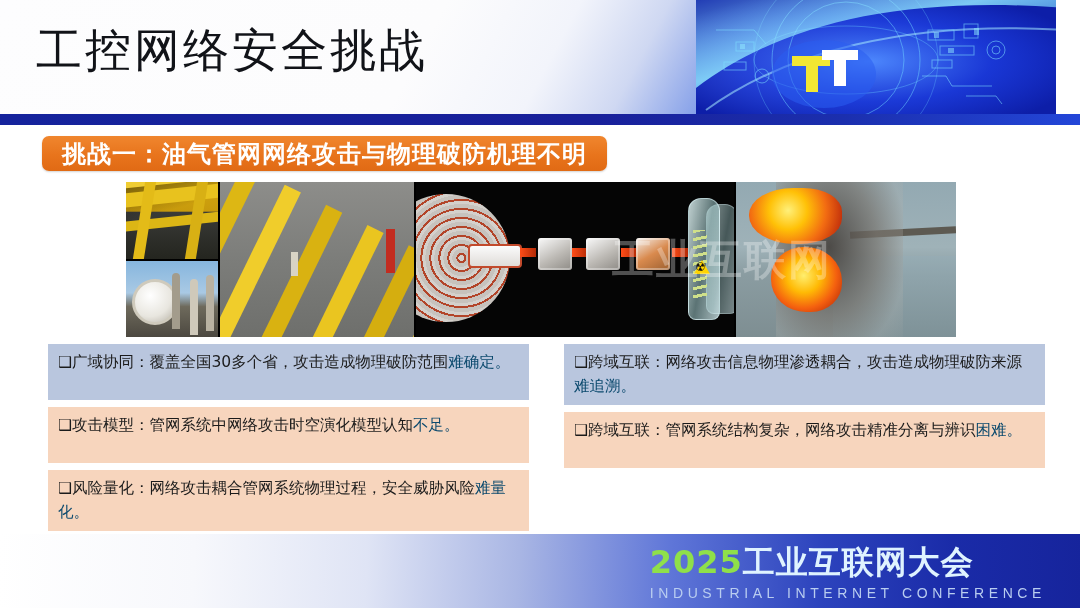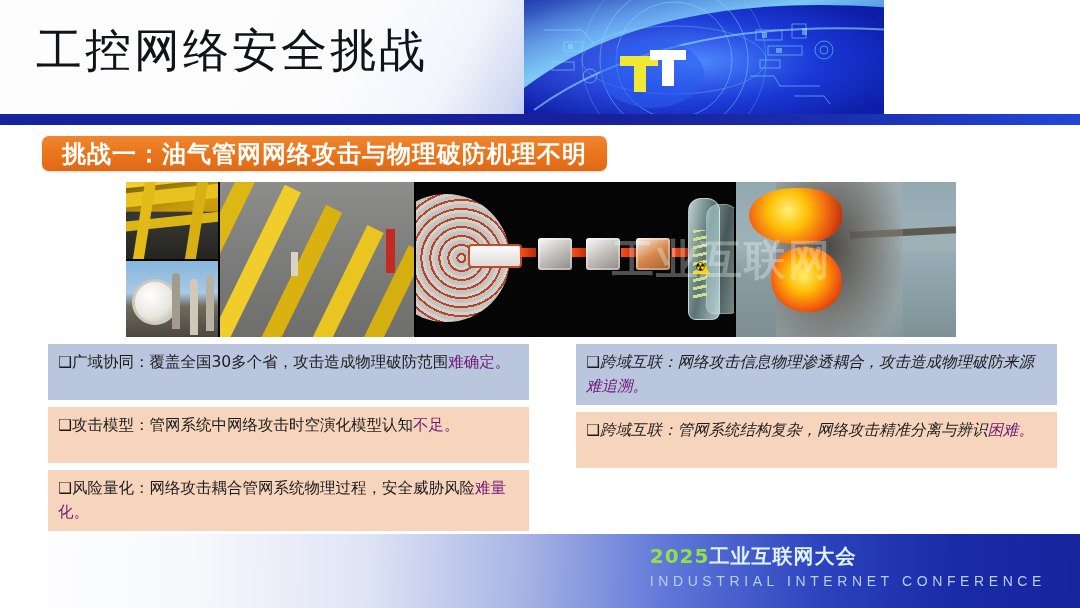--- a/index.html
+++ b/index.html
@@ -14,21 +14,21 @@
     height: 608px;
     overflow: hidden;
     background: #ffffff;
     font-family: "Liberation Sans", "DejaVu Sans", sans-serif;
   }
 
   
   .header {
     position: absolute;
     left: 0; top: 0;
-    width: 884px; height: 118px;
+    width: 1056px; height: 118px;
     background: linear-gradient(118deg,
         #fdfdfe 0%, #fcfcfd 40%, #f2f4fb 52%,
         #cfd8f2 60%, #6f8fe6 70%, #2c4fd8 80%, #1530c4 92%, #0f26b8 100%);
     overflow: hidden;
   }
   .header-graphic {
     position: absolute;
     right: 0; top: 0;
     width: 360px; height: 118px;
     overflow: hidden;
@@ -243,53 +243,53 @@
   .wm-a  { left: 238px; top: 250px; font-size: 56px; color: rgba(120,120,130,.13); }
 
   
   .cols {
     position: absolute;
     left: 0; top: 344px;
     width: 1080px;
   }
   .col { position: absolute; width: 481px; }
   .col-left  { left: 48px; }
-  .col-right { left: 576px; font-style: italic; }
+  .col-right { left: 564px; }
 
   .tbox {
     box-sizing: border-box;
     padding: 7px 9px 7px 10px;
     margin-bottom: 7px;
     font-size: 15.5px;
     line-height: 1.52;
     color: #1b1b1b;
     font-family: "DejaVu Sans", "Liberation Sans", sans-serif;
   }
   .tbox.blue   { background:#b9c6de; }
   .tbox.peach  { background:#f7d5bd; }
-  .tbox .hl    { color:#701a75; }
+  .tbox .hl    { color:#0c4a6e; }
   .bullet { font-family:"DejaVu Sans", sans-serif; }
 
   .h-tall { min-height: 56px; }
   .h-mid  { min-height: 56px; }
 
   
   .footer {
     position:absolute;
     left:0; bottom:0; width:1080px; height:74px;
     background: linear-gradient(92deg,
       #ffffff 0%, #f7f8fc 18%, #dfe4f5 34%, #a9b6e4 48%,
       #5f76d8 62%, #2c43bd 76%, #1a2ba8 88%, #16249c 100%);
   }
   .logo {
     position:absolute; right:34px; top:12px;
     display:flex; flex-direction:column; align-items:flex-start;
   }
   .logo-main {
-    font-size: 20px; font-weight:bold; letter-spacing:1px; line-height:1;
+    font-size: 32px; font-weight:bold; letter-spacing:1px; line-height:1;
     font-family:"DejaVu Sans","Liberation Sans",sans-serif;
     white-space:nowrap;
   }
   .logo-year { color:#8fe04a; }
   .logo-cn   { color:#dff3ff; }
   .logo-sub {
     margin-top:7px;
     font-size:14px; letter-spacing:4.6px; color:#b9cdf0;
     font-family:"Liberation Sans", sans-serif;
     white-space:nowrap;

